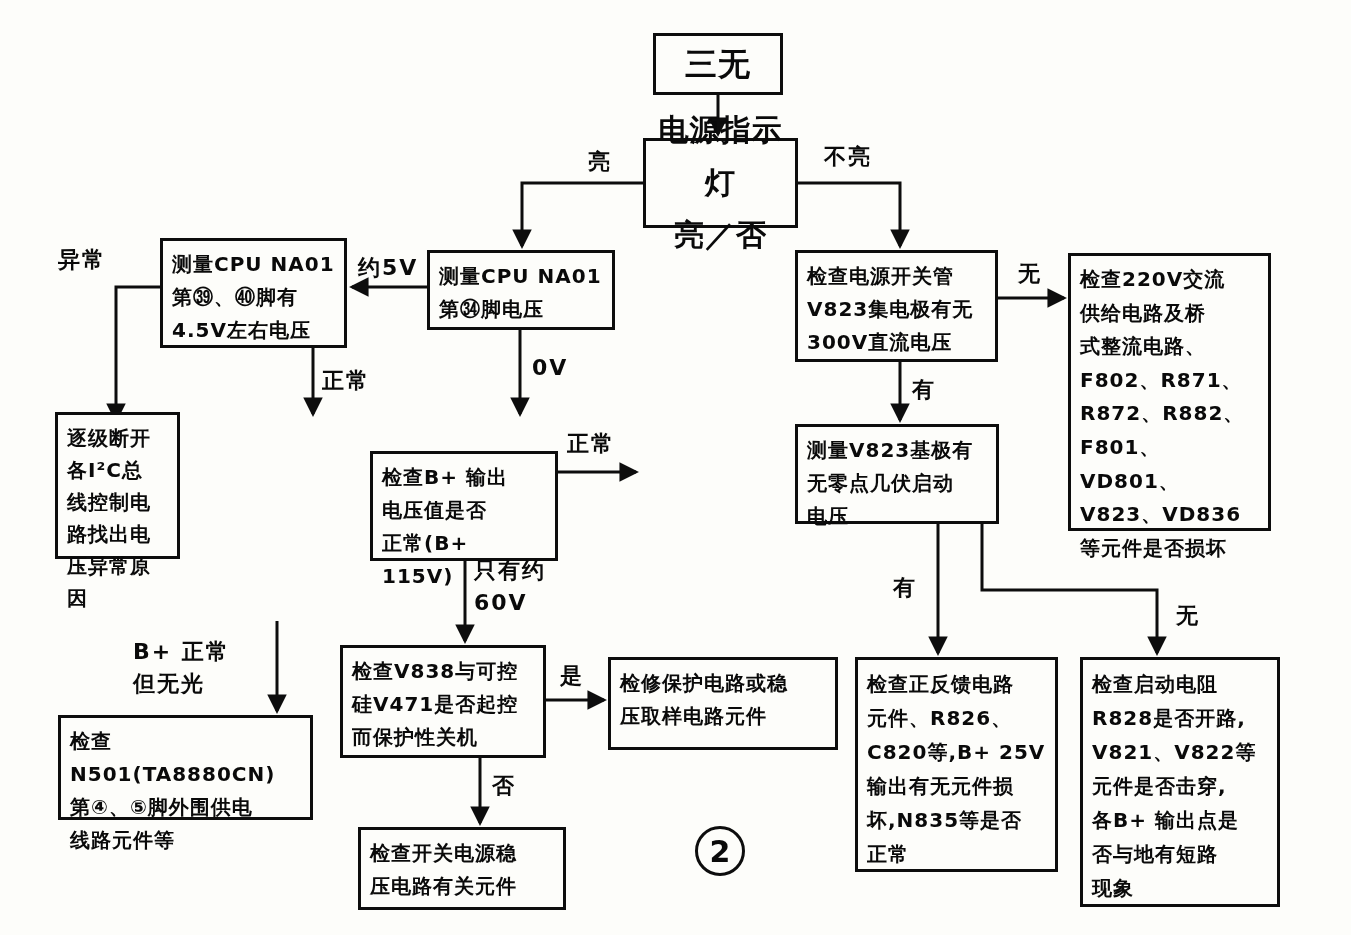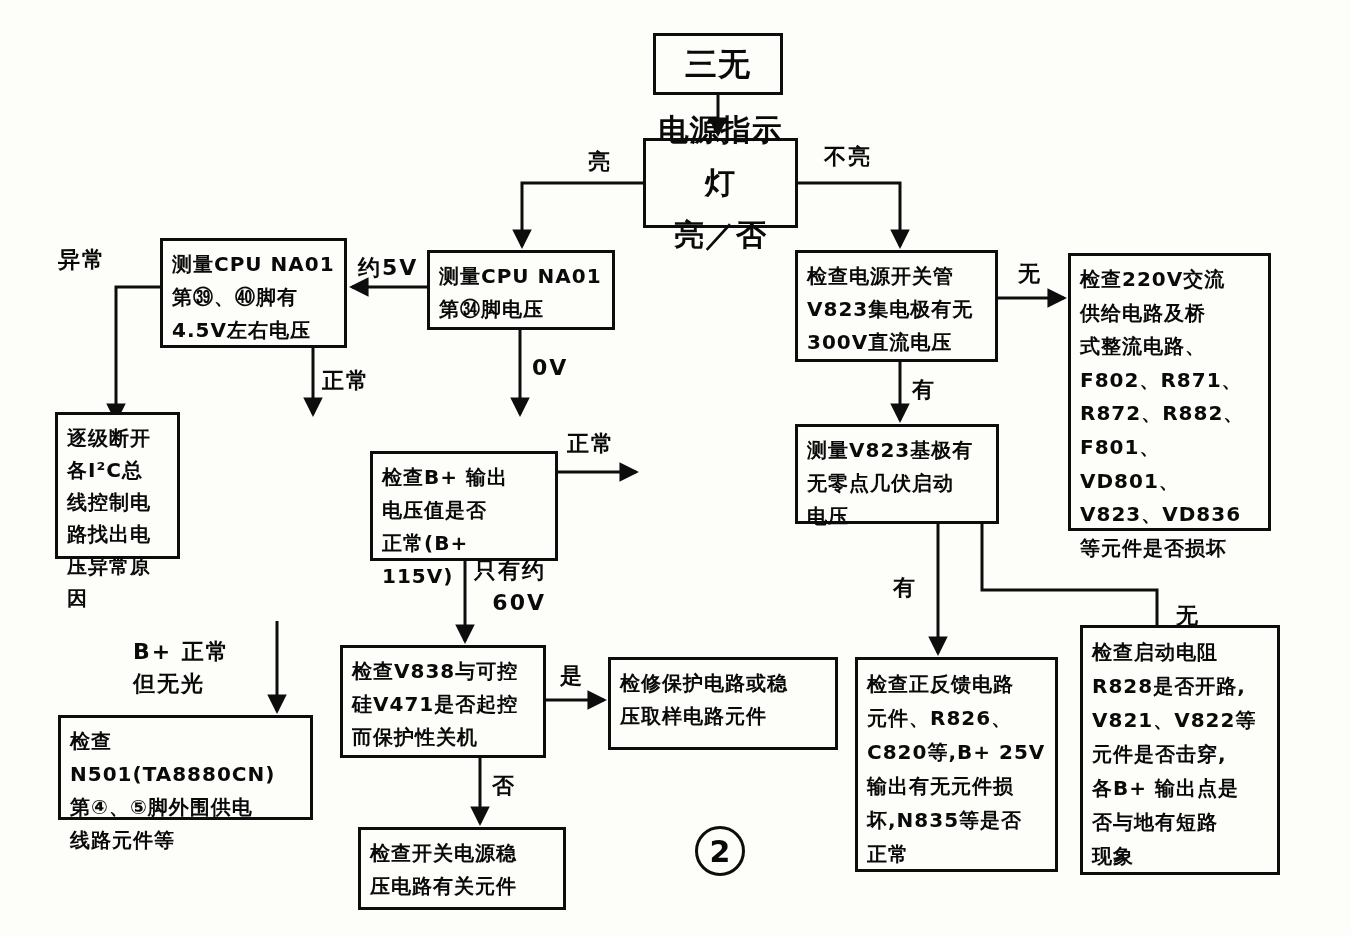--- a/index.html
+++ b/index.html
@@ -112,41 +112,41 @@
   <div class="node" style="left:608px;top:657px;width:230px;height:93px;">检修保护电路或稳
 压取样电路元件</div>
 
   <div class="node" style="left:855px;top:657px;width:203px;height:215px;line-height:1.7;">检查正反馈电路
 元件、R826、
 C820等,B+ 25V
 输出有无元件损
 坏,N835等是否
 正常</div>
 
-  <div class="node" style="left:1080px;top:625px;width:200px;height:250px;line-height:1.7;">检查启动电阻
+  <div class="node" style="left:1080px;top:657px;width:200px;height:250px;line-height:1.7;">检查启动电阻
 R828是否开路,
 V821、V822等
 元件是否击穿,
 各B+ 输出点是
 否与地有短路
 现象</div>
 
   <div class="node" style="left:358px;top:827px;width:208px;height:83px;">检查开关电源稳
 压电路有关元件</div>
 
   <div class="edge-label" style="left:588px;top:146px;">亮</div>
   <div class="edge-label" style="left:824px;top:141px;">不亮</div>
   <div class="edge-label" style="left:358px;top:252px;">约5V</div>
   <div class="edge-label" style="left:58px;top:244px;">异常</div>
   <div class="edge-label" style="left:322px;top:365px;">正常</div>
   <div class="edge-label" style="left:532px;top:352px;">0V</div>
   <div class="edge-label" style="left:1018px;top:258px;">无</div>
   <div class="edge-label" style="left:912px;top:374px;">有</div>
   <div class="edge-label" style="left:567px;top:428px;">正常</div>
-  <div class="edge-label" style="left:474px;top:555px;text-align:right;">只有约
+  <div class="edge-label" style="left:474px;top:555px;">只有约
 60V</div>
   <div class="edge-label" style="left:893px;top:572px;">有</div>
   <div class="edge-label" style="left:1176px;top:600px;">无</div>
   <div class="edge-label" style="left:133px;top:636px;">B+ 正常
 但无光</div>
   <div class="edge-label" style="left:560px;top:660px;">是</div>
   <div class="edge-label" style="left:492px;top:770px;">否</div>
 
   <div class="badge" style="left:695px;top:826px;">2</div>
 

